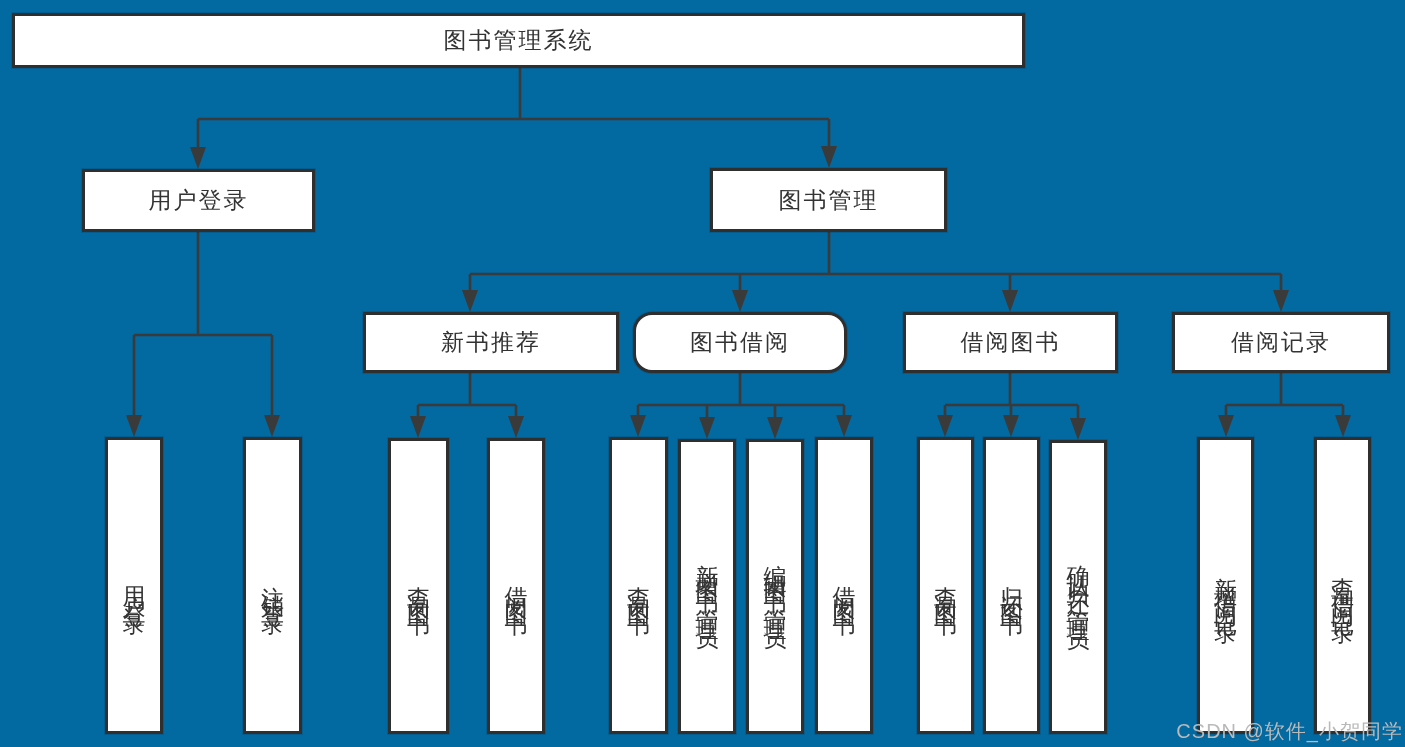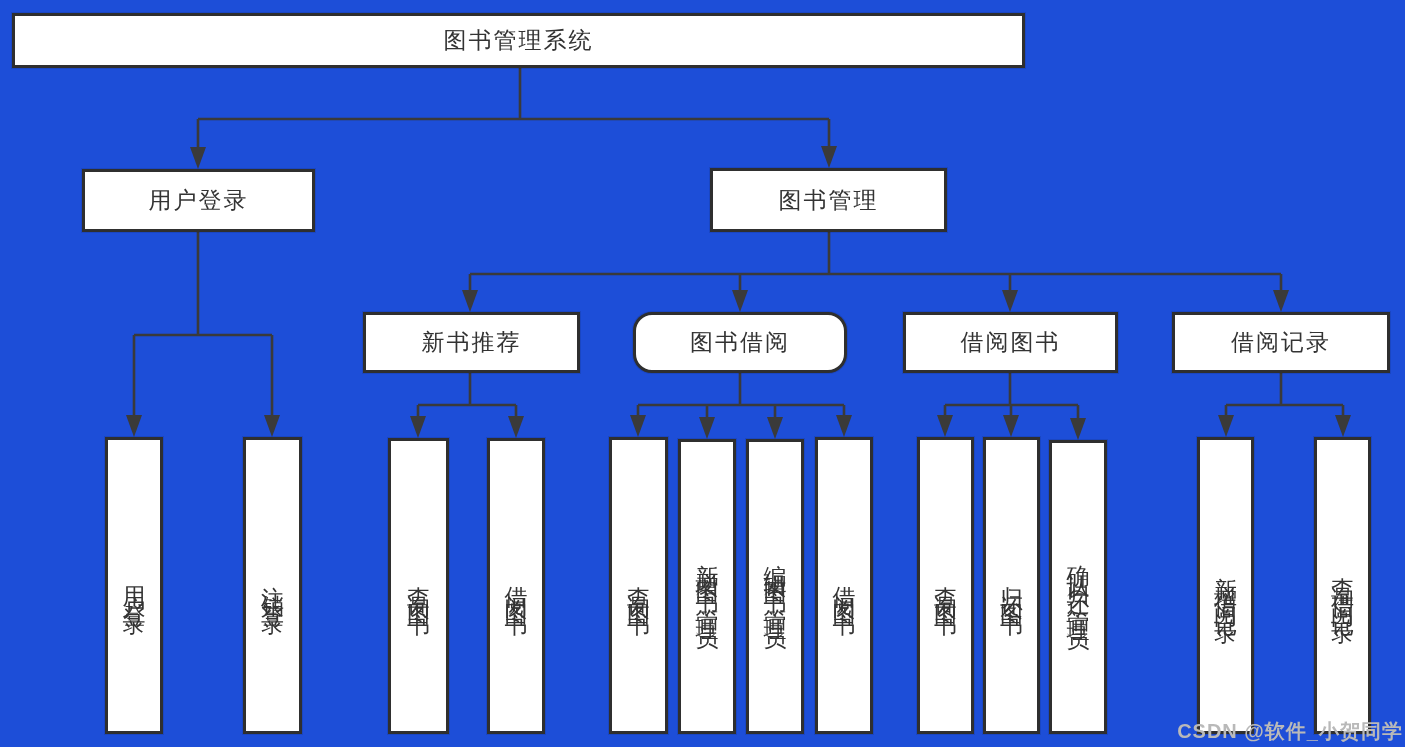--- a/index.html
+++ b/index.html
@@ -1,19 +1,19 @@
 <!DOCTYPE html>
 <html><head>
 <meta charset="utf-8">
 <style>
   html,body{margin:0;padding:0;background:#ffffff;}
   #stage{
     position:relative;
     width:1405px;height:747px;
-    background:#1d4ed8;
+    background:#0369a1;
     font-family:"Liberation Sans", sans-serif;
     overflow:hidden;
   }
   svg.connectors{position:absolute;left:0;top:0;z-index:0;}
   svg.connectors path{stroke:#3a3a3a;stroke-width:2.6;fill:none;}
   svg.connectors polygon{fill:#3a3a3a;stroke:none;}
   .node{
     position:absolute;
     background:#ffffff;
     border:3px solid #2f2f2f;
@@ -29,41 +29,41 @@
     writing-mode:vertical-rl;
     text-orientation:mixed;
     letter-spacing:9px;
     line-height:1;
     white-space:nowrap;
   }
   
   .n-root{left:12px;top:13px;width:1013px;height:55px;}
   .n-user-login{left:82px;top:169px;width:233px;height:63px;}
   .n-book-mgmt{left:710px;top:168px;width:237px;height:64px;}
-  .n-new-book-rec{left:363px;top:312px;width:217px;height:61px;}
+  .n-new-book-rec{left:363px;top:312px;width:256px;height:61px;}
   .n-book-borrow{left:633px;top:312px;width:214px;height:61px;border-radius:19px;}
   .n-current-borrow{left:903px;top:312px;width:215px;height:61px;}
   .n-borrow-records{left:1172px;top:312px;width:218px;height:61px;}
   .n-ul-user-login{left:105px;top:437px;width:58px;height:297px;}
   .n-ul-logout{left:243px;top:437px;width:59px;height:297px;}
   .n-nb-query{left:388px;top:438px;width:61px;height:296px;}
   .n-nb-borrow{left:487px;top:438px;width:58px;height:296px;}
   .n-bb-query{left:609px;top:437px;width:59px;height:297px;}
   .n-bb-add{left:678px;top:439px;width:58px;height:295px;}
   .n-bb-edit{left:746px;top:439px;width:58px;height:295px;}
   .n-bb-borrow{left:815px;top:437px;width:58px;height:297px;}
   .n-cb-query{left:917px;top:437px;width:57px;height:297px;}
   .n-cb-return{left:983px;top:437px;width:57px;height:297px;}
   .n-cb-confirm{left:1049px;top:440px;width:58px;height:294px;}
   .n-br-add{left:1197px;top:437px;width:57px;height:297px;}
   .n-br-query{left:1314px;top:437px;width:57px;height:297px;}
   .watermark{
     position:absolute;right:2px;bottom:2px;
     color:#b9b9b9;font-size:20px;letter-spacing:1px;
-    z-index:2;white-space:nowrap;font-weight:bold;
+    z-index:2;white-space:nowrap;
   }
 </style>
 </head>
 <body>
 
 <div id="stage">
 
   <svg class="connectors" width="1405" height="747" viewBox="0 0 1405 747">
 
     <path d="M520 68 V119 M198 119 H829 M198 119 V147 M829 119 V146"></path>

